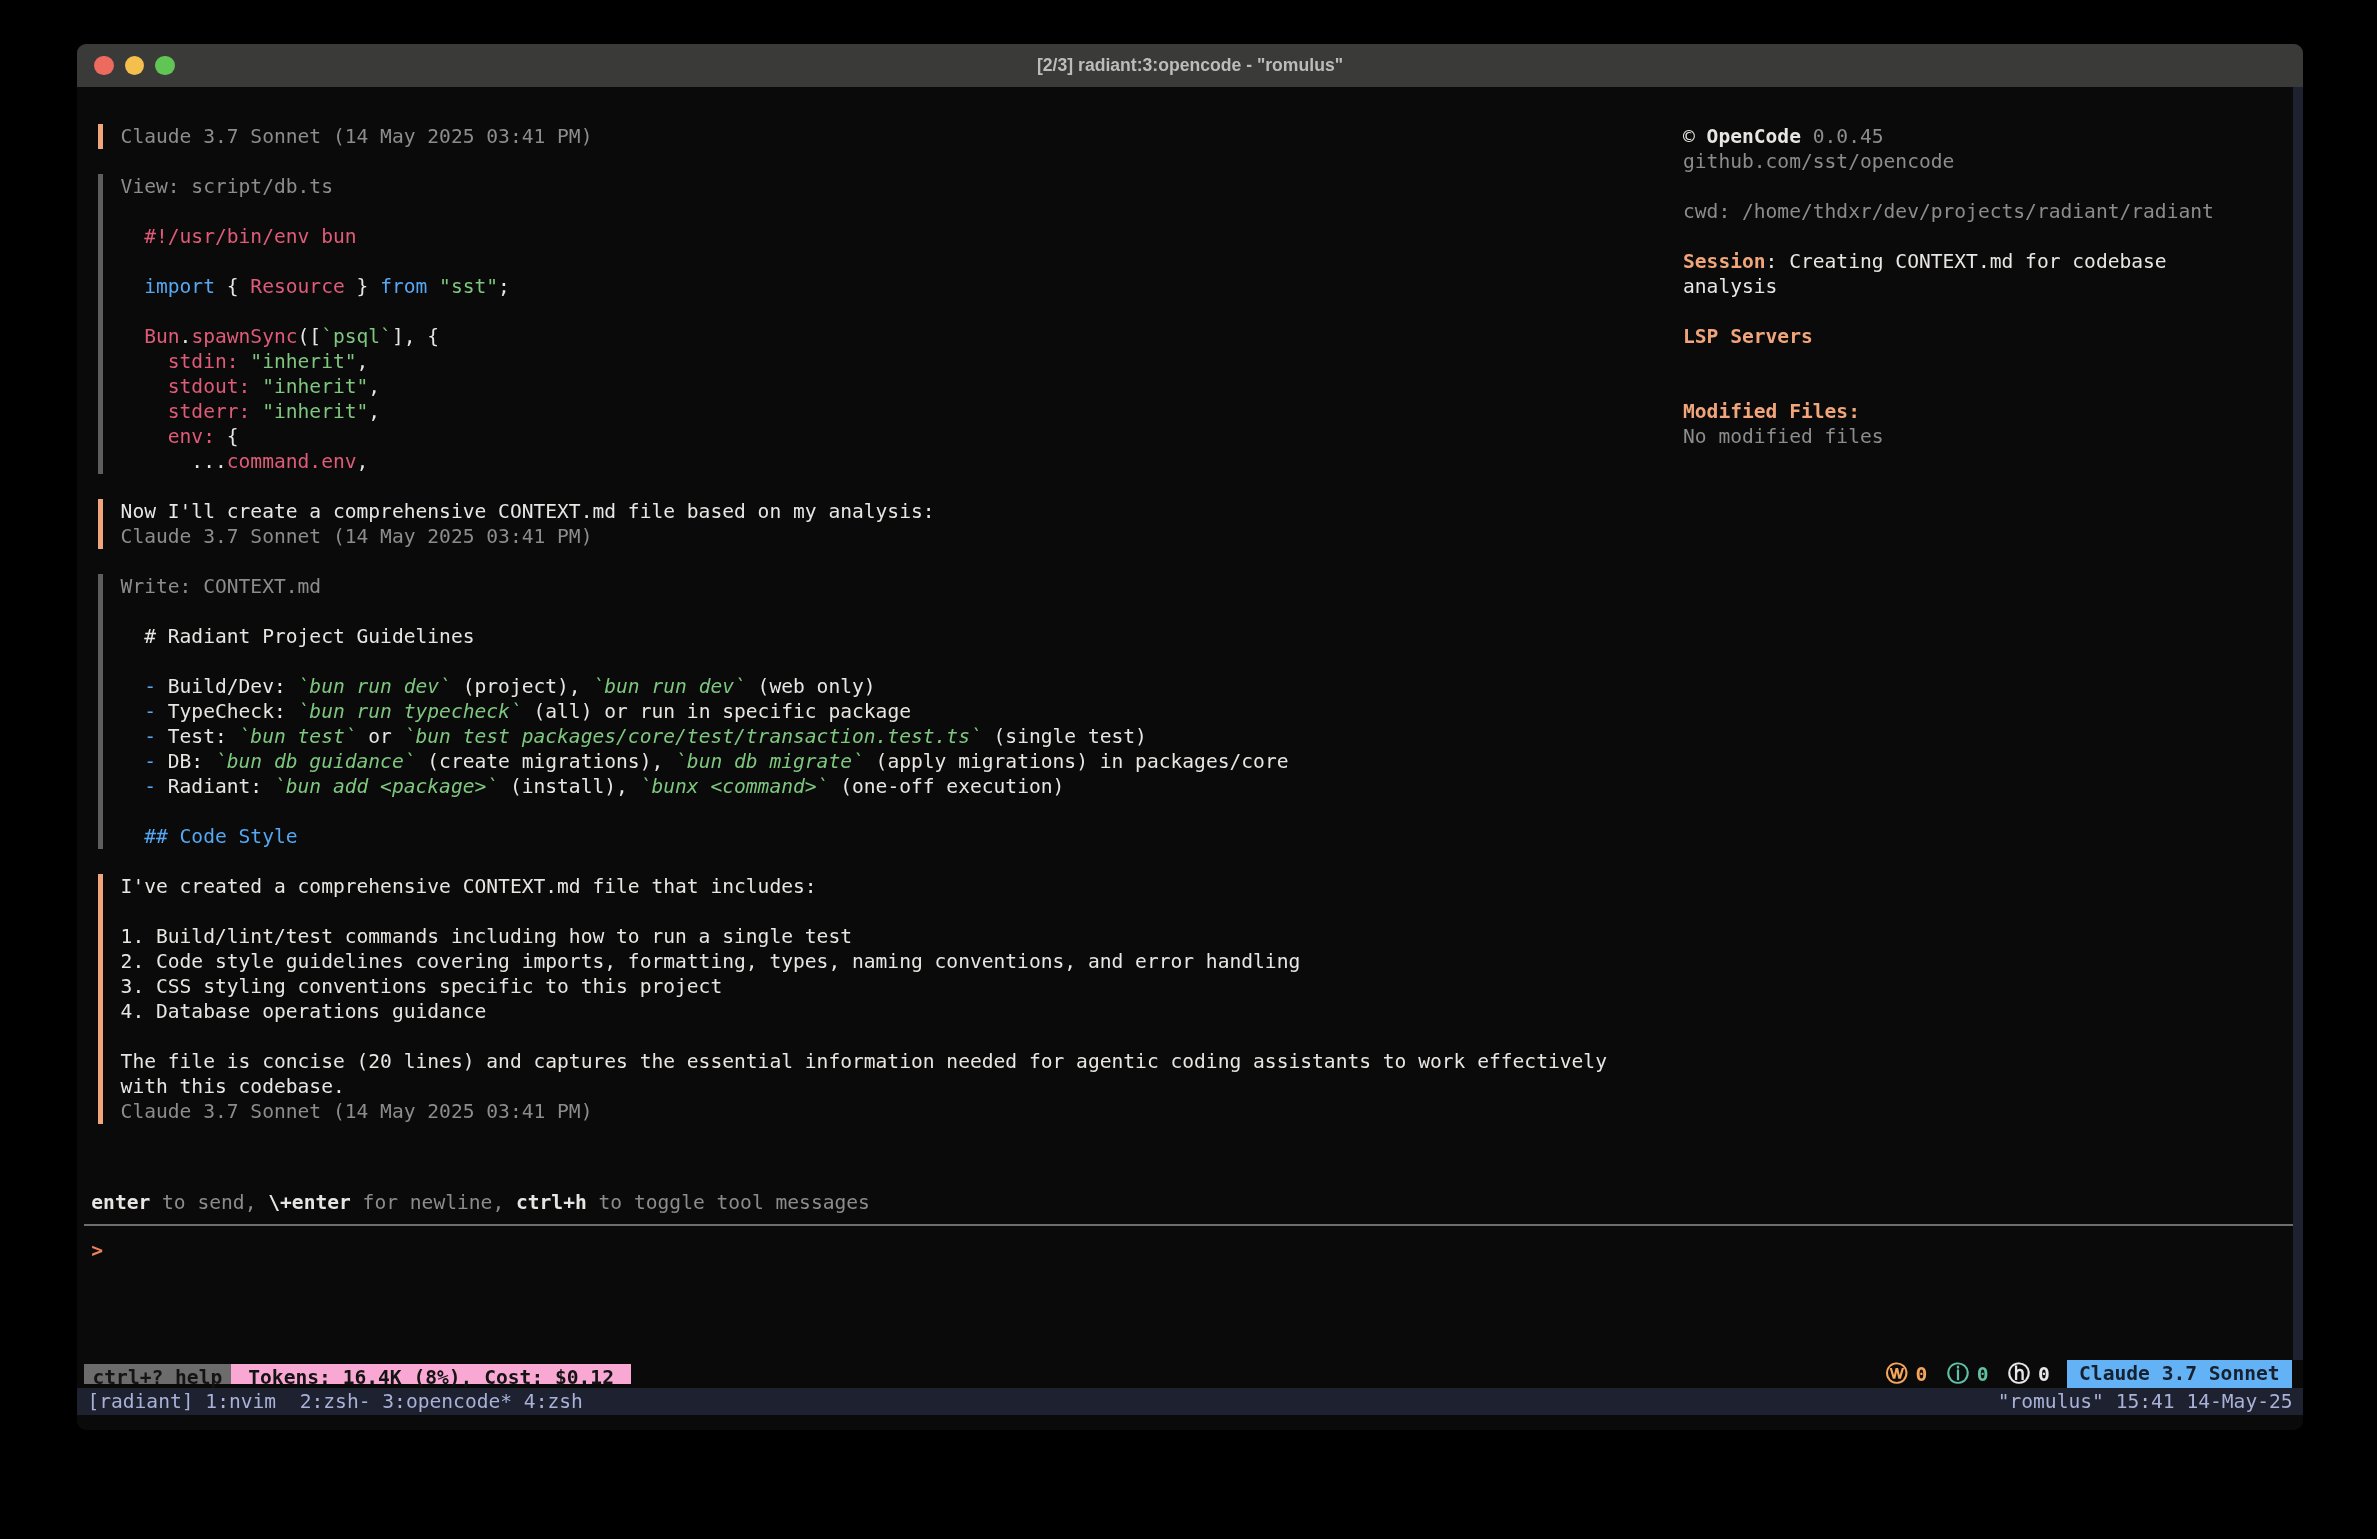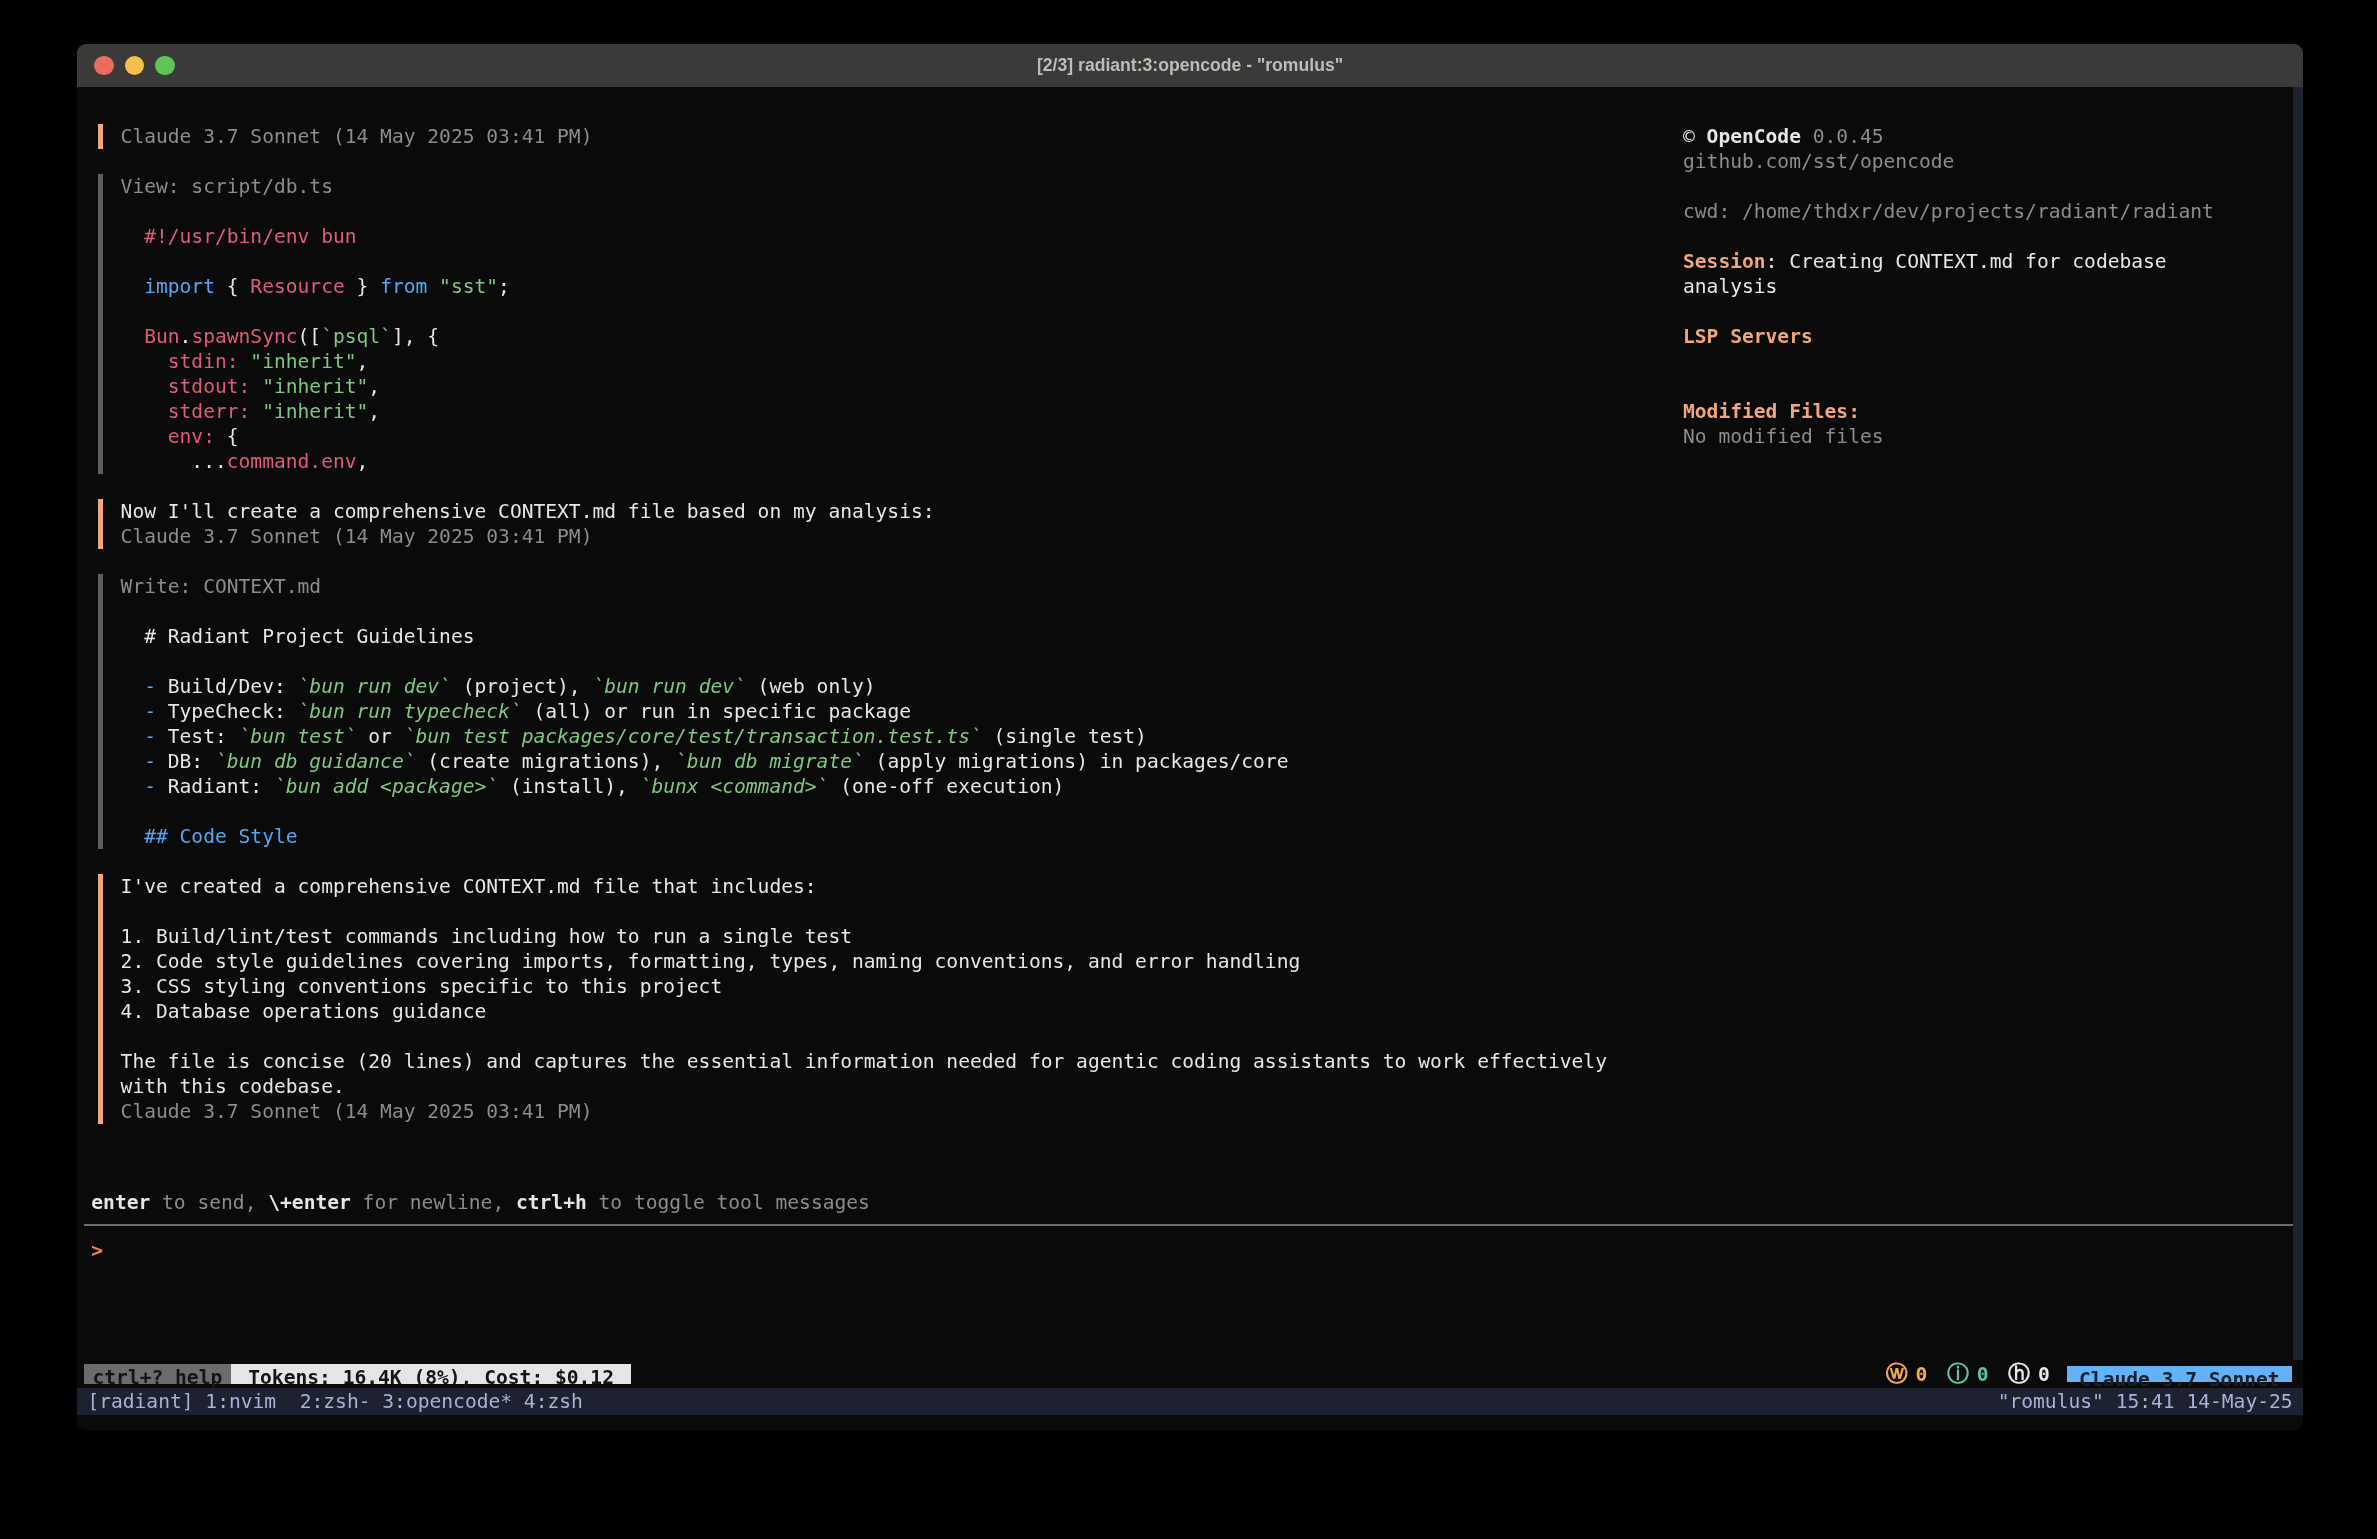--- a/index.html
+++ b/index.html
@@ -44,26 +44,26 @@
   .divider { height:2px; background:#6e6e6e; margin-top:9px; }
   .promptline { margin-top:11.7px; height:25px; padding-left:7.8px; }
   .promptchar { color:#ee8257; font-weight:bold; }
 
   .scrollstrip { position:absolute; top:0; right:0; width:9.8px; height:1273px; background:#1e2130; }
 
   .statusbar { position:absolute; left:0; right:0; top:1273px; height:28px;
                display:flex; align-items:center; padding:0 11px 0 6.5px; font-weight:bold; }
   .seg { height:20px; line-height:28px; white-space:pre; }
   .seg-help { background:#6c6c6c; color:#141414; padding:0 9px; }
-  .seg-tokens { background:#e5e5e5; color:#141414; padding:0 17px; }
+  .seg-tokens { background:#f9a8d4; color:#141414; padding:0 17px; }
   .spacer { flex:1; }
   .diags { display:flex; align-items:center; gap:19.6px; margin-right:17px; }
   .diag { display:flex; align-items:center; gap:7.8px; }
   .diag-icon { font-family:"DejaVu Sans", sans-serif; font-size:22px; line-height:28px; }
-  .chip { background:#62b2f5; color:#16202e; height:16px; line-height:28px; padding:0 12.4px; white-space:pre; }
+  .chip { background:#62b2f5; color:#16202e; height:28px; line-height:28px; padding:0 12.4px; white-space:pre; }
 
   .tmuxbar { position:absolute; left:0; right:0; top:1301px; height:27px; background:#1e2130;
              color:#a9b1d6; display:flex; justify-content:space-between; align-items:center;
              padding:0 10.4px; white-space:pre; }
 </style>
 </head>
 <body>
 
 <div class="stage">
   <div class="window">

